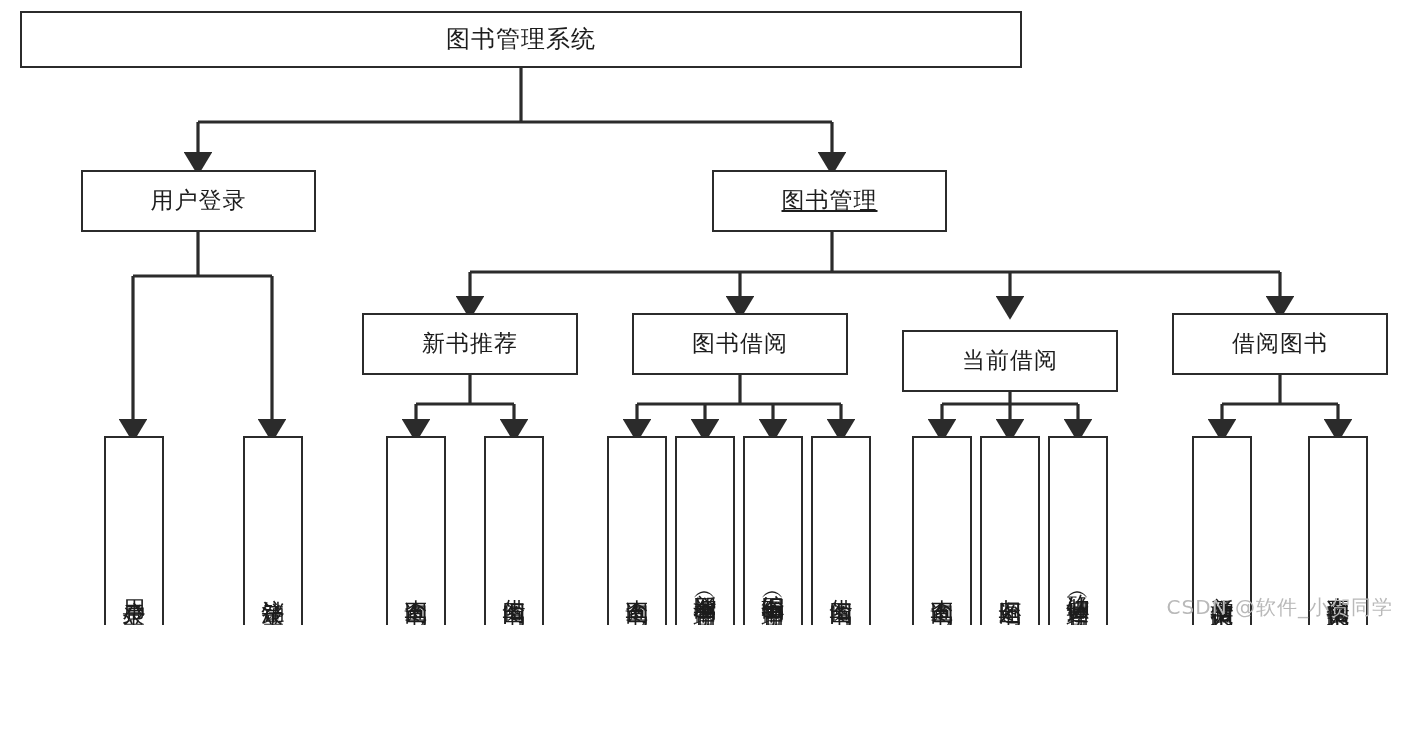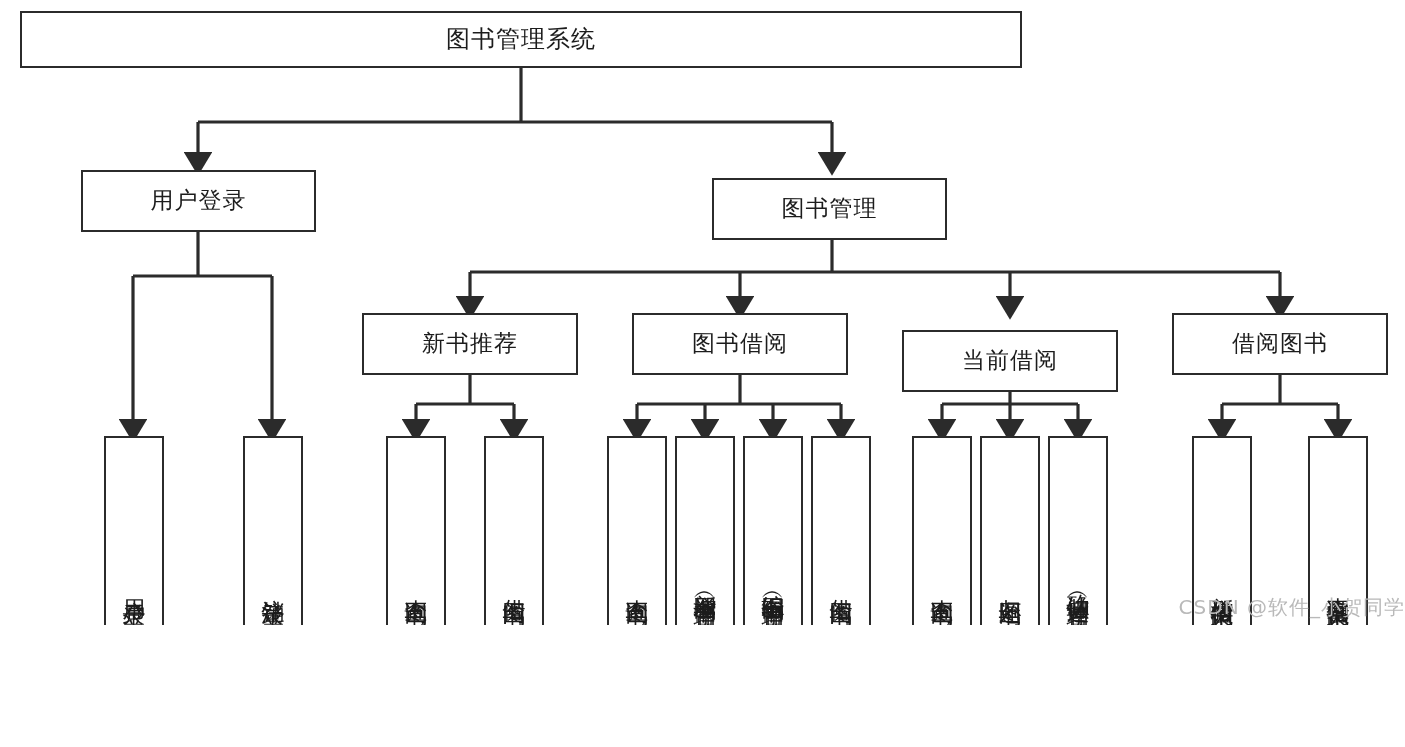--- a/index.html
+++ b/index.html
@@ -53,21 +53,21 @@
     text-orientation: upright;
     white-space: normal;
     max-height: 100%;
     text-align: center;
   }
   #root-node {
     font-size: 24px;
   }
   .watermark {
     position: absolute;
-    right: 0;
+    right: 12px;
     bottom: 4px;
     font-size: 20px;
     color: #b9b9b9;
     letter-spacing: 1px;
     white-space: nowrap;
     font-family: "DejaVu Sans", "Liberation Sans", sans-serif;
   }
 </style>
 </head>
 <body>
@@ -124,21 +124,21 @@
     </g>
   </svg>
 
   <div class="node h" id="root-node" style="left:20px; top:11px; width:1002px; height:57px;">
     <span>图书管理系统</span>
   </div>
 
   <div class="node h" style="left:81px; top:170px; width:235px; height:62px;">
     <span>用户登录</span>
   </div>
-  <div class="node h" style="left:712px; top:178px; width:235px; height:62px;">
+  <div class="node h" style="left:712px; top:170px; width:235px; height:62px;text-decoration:underline;">
     <span>图书管理</span>
   </div>
 
   <div class="node h" style="left:362px; top:313px; width:216px; height:62px;">
     <span>新书推荐</span>
   </div>
   <div class="node h" style="left:632px; top:313px; width:216px; height:62px;">
     <span>图书借阅</span>
   </div>
   <div class="node h" style="left:902px; top:313px; width:216px; height:62px;margin-top:17px;">

